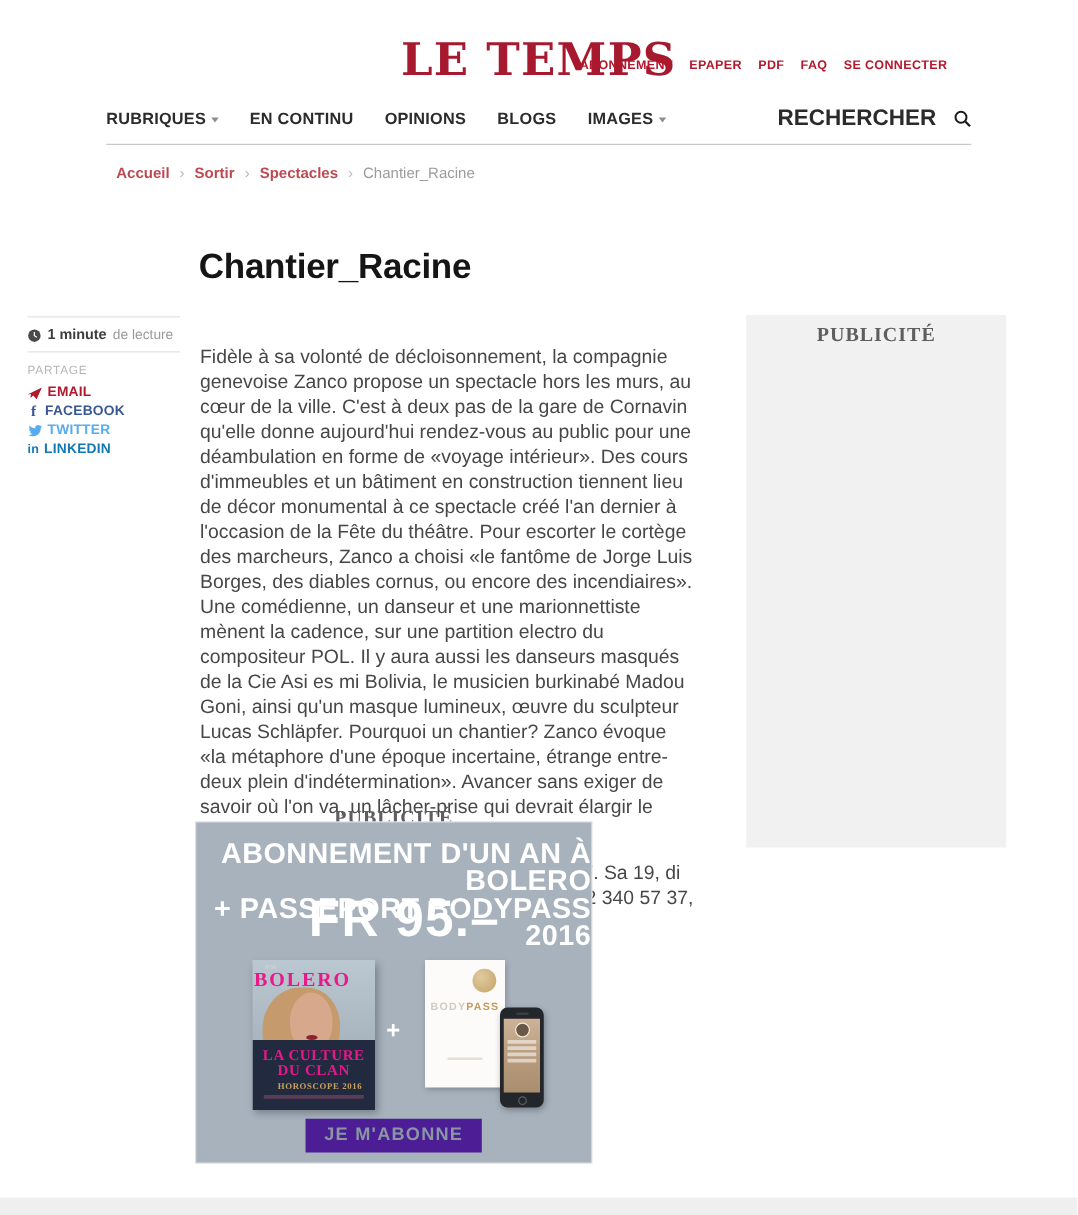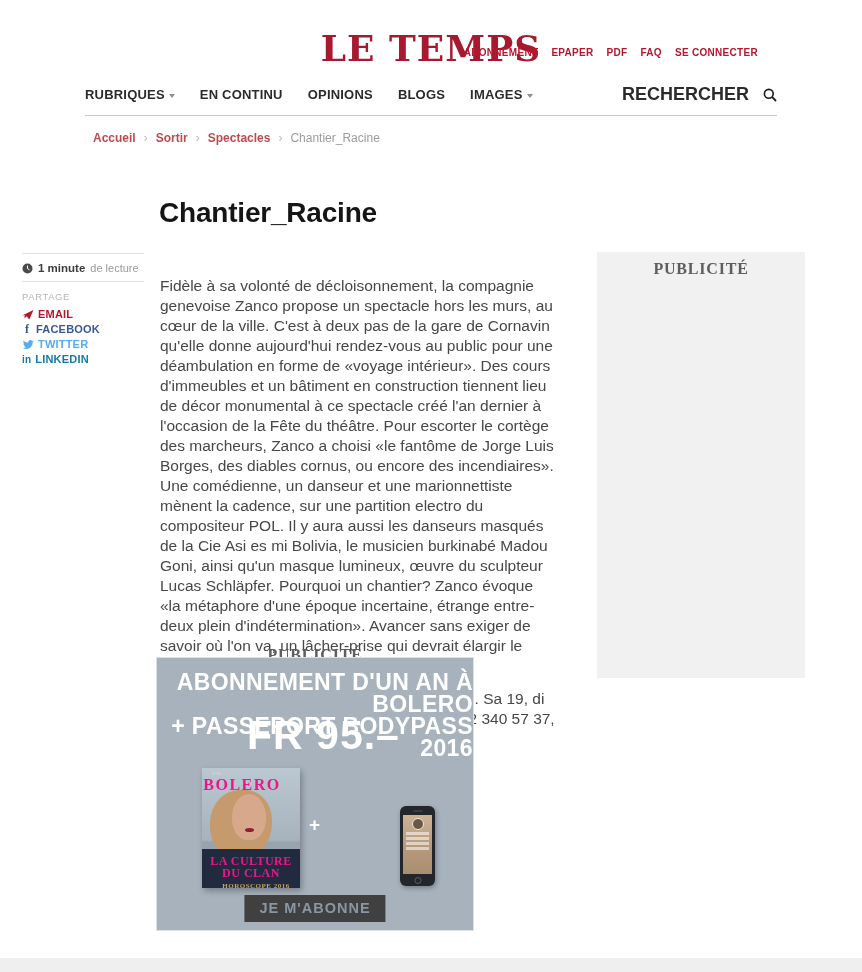--- a/index.html
+++ b/index.html
@@ -116,21 +116,21 @@
   .bolero .hair { position:absolute; left:8px; top:22px; width:62px; height:70px;
     background:#c59a6c; border-radius:50% 45% 55% 50%; }
   .bolero .face { position:absolute; left:30px; top:26px; width:34px; height:46px;
     background:#d8a88d; border-radius:50% 50% 45% 45%; }
   .bolero .lips { position:absolute; left:43px; top:60px; width:9px; height:4px;
     background:#8e1f2c; border-radius:50%; }
   .bolero-masthead { position:absolute; top:8px; left:0; right:18px; text-align:center;
     font-family:"Liberation Serif",serif; font-size:16px; font-weight:700;
     letter-spacing:1.5px; color:#e8188b; }
   .bolero-issue { position:absolute; top:3px; left:10px; font-size:4px; color:#d8d8d8; }
-  .bolero-bottom { position:absolute; left:0; right:0; bottom:0; height:39px;
+  .bolero-bottom { position:absolute; left:0; right:0; bottom:0; height:56px;
     background:#222a40; text-align:center; }
   .bolero-bottom .l1, .bolero-bottom .l2 {
     font-family:"Liberation Serif",serif; font-weight:700; color:#e8188b;
     font-size:12px; line-height:12px; letter-spacing:.5px; }
   .bolero-bottom .l1 { margin-top:6px; }
   .bolero-bottom .l3 { font-family:"Liberation Serif",serif; font-weight:700;
     color:#c9a25c; font-size:7px; margin-top:3px; letter-spacing:.5px;margin-left:10px; }
   .bolero-bottom .l4 { height:3px; width:80px; margin:3px auto 0; background:#5a3d55; }
 
   
@@ -150,21 +150,21 @@
     background:linear-gradient(180deg,#cdb396,#b79a7b 55%,#a98e70); overflow:hidden; }
   .phone .avatar { width:12px; height:12px; border-radius:50%; background:#6b5747;
     border:1px solid #f2e9dd; margin:3px auto 2px; }
   .phone .bar { height:3px; margin:2px 3px; background:rgba(255,255,255,.55); }
   .phone .home { position:absolute; bottom:2.5px; left:50%; transform:translateX(-50%);
     width:7px; height:7px; border:1px solid #5a5d63; border-radius:50%; }
   .phone .speaker { position:absolute; top:4px; left:50%; transform:translateX(-50%);
     width:10px; height:2px; background:#3a3d43; border-radius:1px; }
 
   .ba-cta { position:absolute; top:237px; left:50%; transform:translateX(-50%);
-    background:#404040; color:#8997a5; font-size:14.5px; font-weight:700;
+    background:#4c1d95; color:#8997a5; font-size:14.5px; font-weight:700;
     letter-spacing:1px; padding:5px 15px 6px; cursor:pointer; white-space:nowrap; }
 
   
   .side-ad { position:absolute; left:597px; top:252px; width:208px; height:426px;
     background:#f1f1f1; }
   .side-ad .ad-label { padding-top:8px; }
 
   
   .footer-strip { position:absolute; left:0; top:958px; width:862px; height:14px;
     background:#efefef; }
@@ -277,20 +277,27 @@
     <div class="bolero-bottom">
       <div class="l1">LA CULTURE</div>
       <div class="l2">DU CLAN</div>
       <div class="l3">HOROSCOPE 2016</div>
       <div class="l4"></div>
     </div>
   </div>
 
   <div class="ba-plus">+</div>
 
+  <div class="booklet">
+    <div class="badge"></div>
+    <div class="bp-words">
+      <span class="w1">BODY</span><span class="w2">PASS</span>
+    </div>
+    <div class="bp-line"></div>
+  </div>
 
   <div class="phone">
     <div class="speaker"></div>
     <div class="screen">
       <div class="avatar"></div>
       <div class="bar"></div>
       <div class="bar"></div>
       <div class="bar"></div>
       <div class="bar"></div>
     </div>

